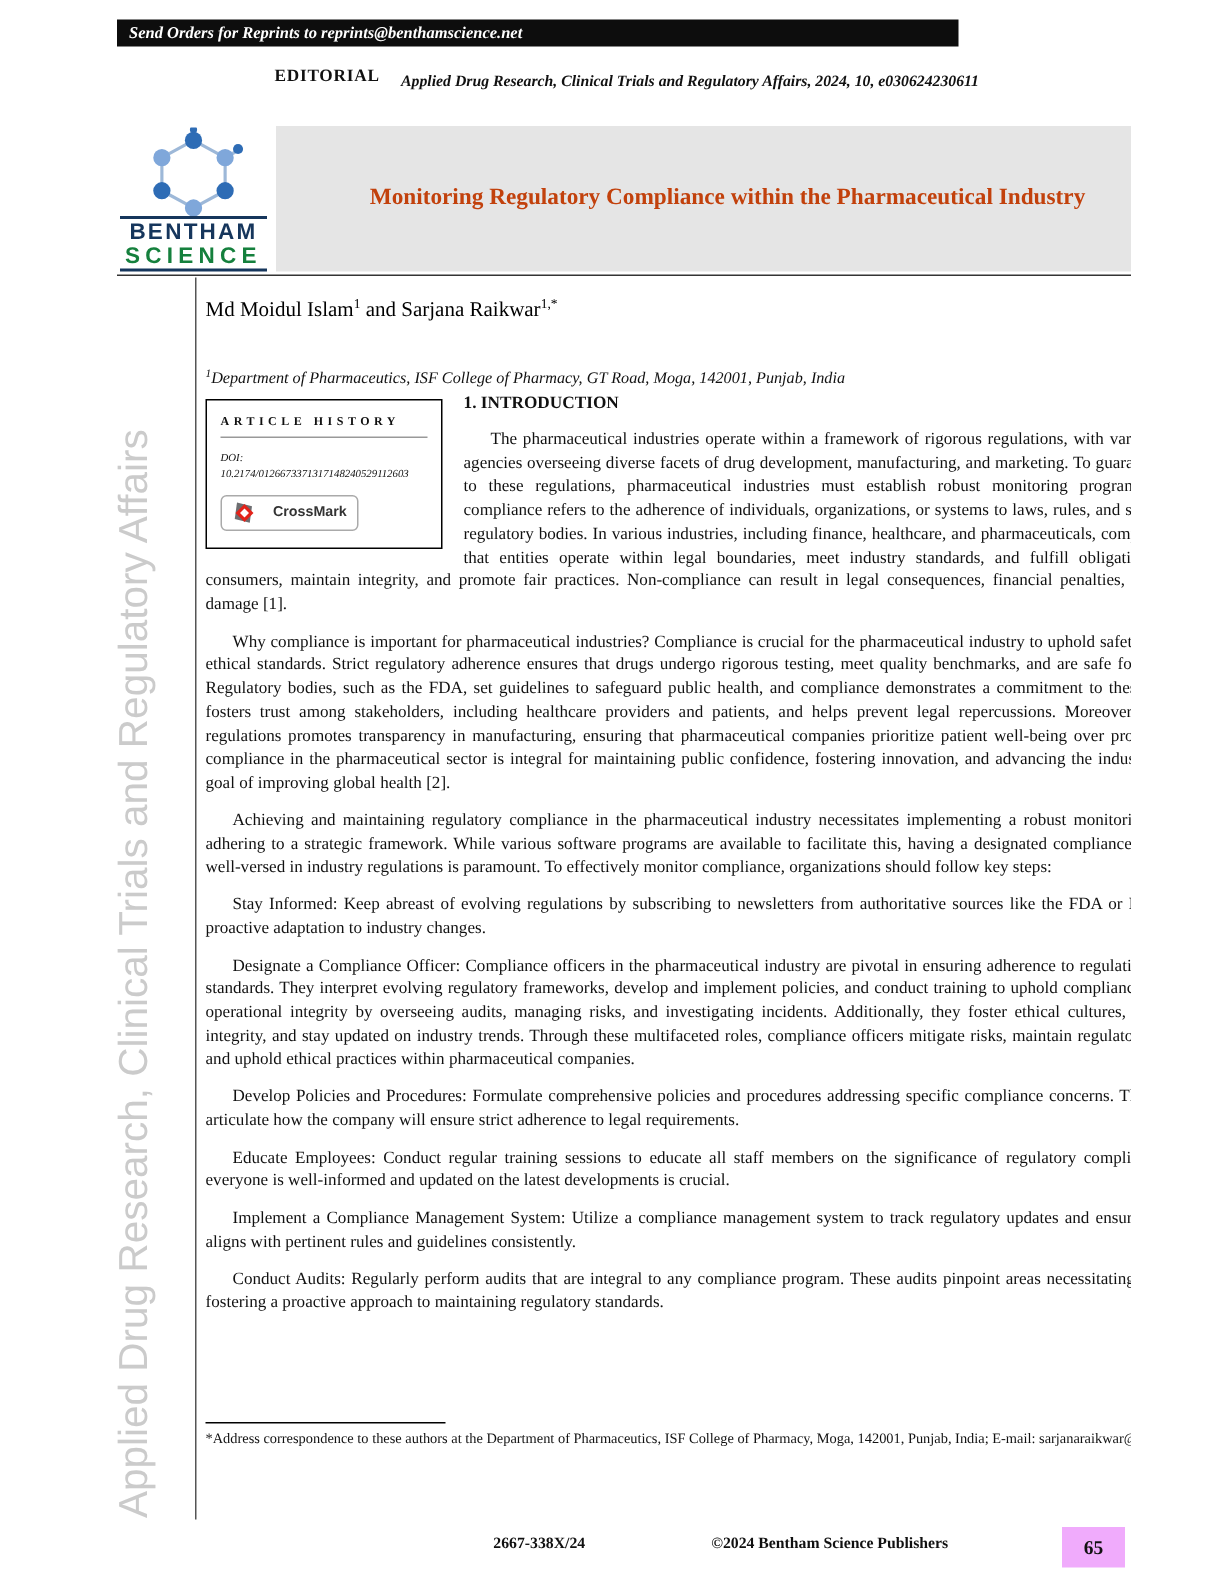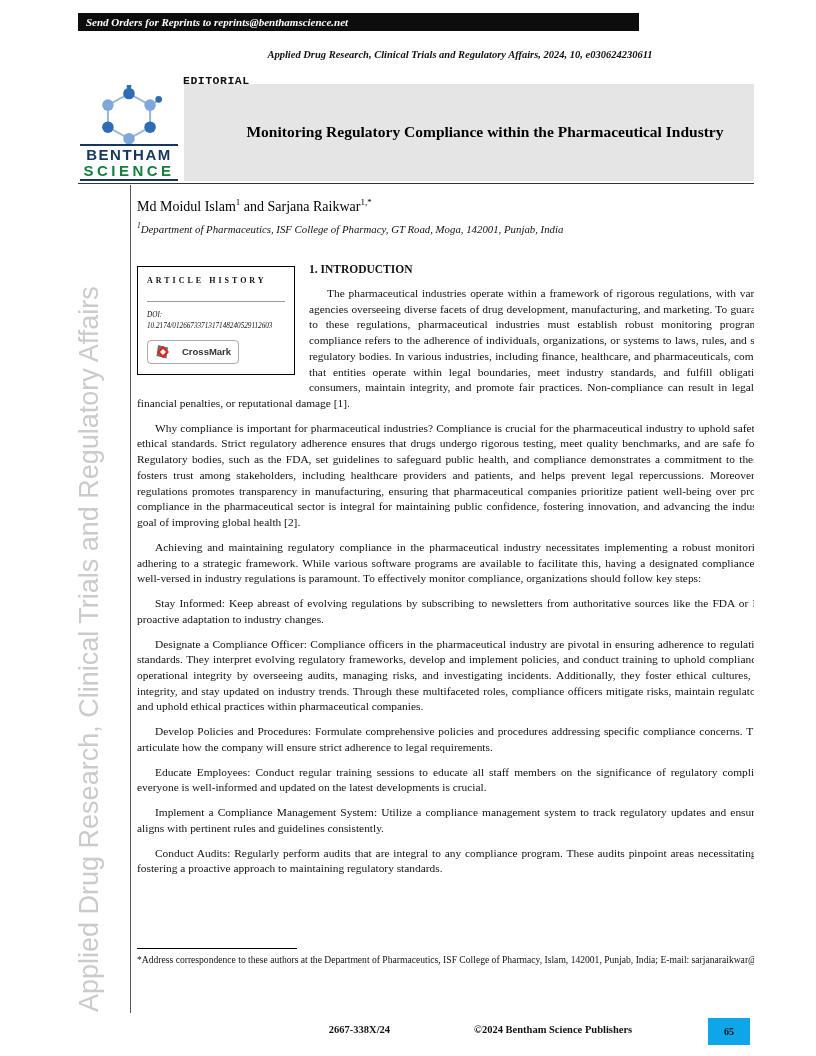--- a/index.html
+++ b/index.html
@@ -22,22 +22,22 @@
     padding-left: 8px;
     font-size: 11px; font-weight: bold; font-style: italic;
   }
   
   .citation {
     position: absolute; left: 120px; right: 16px; top: 49px;
     text-align: center;
     font-size: 10.5px; font-weight: bold; font-style: italic;
   }
   .article-type {
-    position: absolute; left: 121px; top: 74px;
-    font-family: Liberation Mono, monospace;
+    position: absolute; left: 121px; top: 45px;
+    font-family: Liberation Serif, serif;
     font-size: 11.5px; font-weight: bold; letter-spacing: 0.5px; text-align: right;
   }
   
   .header-row {
     position: absolute; left: 16px; top: 84px;
     width: 786px; height: 97px;
     display: flex; align-items: stretch;
   }
   .logo {
     width: 102px; display: flex; flex-direction: column;
@@ -53,21 +53,21 @@
   }
   .logo-l1 { font-size: 15px; letter-spacing: 1.5px; color: #16365c; }
   .logo-l2 { font-size: 15px; letter-spacing: 3.5px; color: #15803d; }
   .title-box {
     flex: 1; margin-left: 4px; background: #e5e5e5;
     display: flex; align-items: center; justify-content: center;
     padding: 0 26px;
   }
   .title {
     font-size: 15.5px; font-weight: bold; text-align: center;
-    line-height: 1.3; color: #000000;
+    line-height: 1.3; color: #c2410c;
   }
   .cover {
     width: 74px; margin-left: 4px; position: relative;
     background: #2d93a8; overflow: hidden;
     display: flex; flex-direction: column;
   }
   .cover-top { height: 9px; background: #49b6c9; }
   .cover-title {
     color: #fff; font-family: "Liberation Sans", sans-serif;
     font-size: 5px; font-weight: bold; text-transform: uppercase;
@@ -83,21 +83,21 @@
     position: absolute; left: 16px; top: 183px; width: 786px;
     border-top: 1.5px solid #333;
   }
   
   .authors {
     position: absolute; left: 75px; top: 197px;
     font-size: 14px; color: #000;
   }
   .authors sup { font-size: 9px; }
   .affiliation {
-    position: absolute; left: 75px; top: 221px; right: 56px;
+    position: absolute; left: 75px; top: 244px; right: 56px;
     font-size: 10.8px; font-style: italic;
   }
   .affiliation sup { font-size: 7.5px; font-style: italic; }
   
   .vline {
     position: absolute; left: 68px; top: 185px; height: 828px;
     border-left: 1px solid #555;
   }
   .sidebar-text {
     position: absolute; left: 12px; top: 228px; height: 784px;
@@ -112,21 +112,21 @@
   }
   .history-box {
     float: left; width: 158px;
     border: 1px solid #000;
     padding: 8px 9px 9px 9px;
     margin: 4px 14px 10px 0;
     text-align: left;
   }
   .ah-heading {
     font-size: 8px; font-weight: bold; letter-spacing: 3px;
-    padding-bottom: 15px; border-bottom: 1px solid #999;
+    padding-bottom: 5px; border-bottom: 1px solid #999;
     margin-bottom: 7px;
   }
   .ah-dates div { font-size: 7.8px; line-height: 1.55; }
   .ah-doi { margin-top: 9px; font-size: 7.2px; font-style: italic; }
   .ah-doi .doi-value { word-break: break-all; line-height: 1.4; }
   .crossmark {
     margin-top: 9px; display: inline-flex; align-items: center; gap: 11px;
     border: 1px solid #aaa; border-radius: 4px;
     padding: 3px 7px; background: #fff; cursor: pointer;
   }
@@ -149,23 +149,23 @@
   .footnote-rule { width: 160px; border-top: 1px solid #000; margin-bottom: 4px; }
   .email { color: #111; }
   
   .footer {
     position: absolute; left: 75px; top: 1024px; width: 687px;
     display: flex; justify-content: center; gap: 84px;
     font-size: 10.5px; font-weight: bold;
   }
   .page-num {
     position: absolute; right: 4px; top: 1018px;
-    width: 42px; height: 27px; background: #0ea5e9;
+    width: 42px; height: 27px; background: #f0abfc;
     display: flex; align-items: center; justify-content: center;
-    font-size: 10px; font-weight: bold;
+    font-size: 13px; font-weight: bold;
   }
 </style>
 </head>
 <body>
 
 <div class="page">
 
   <div class="topbar">
     <span>Send Orders for Reprints to reprints@benthamscience.net</span>
   </div>
@@ -251,21 +251,21 @@
     <p class="para">Stay Informed: Keep abreast of evolving regulations by subscribing to newsletters from authoritative sources like the FDA or EMA, ensuring proactive adaptation to industry changes.</p>
     <p class="para">Designate a Compliance Officer: Compliance officers in the pharmaceutical industry are pivotal in ensuring adherence to regulations and ethical standards. They interpret evolving regulatory frameworks, develop and implement policies, and conduct training to uphold compliance. They ensure operational integrity by overseeing audits, managing risks, and investigating incidents. Additionally, they foster ethical cultures, safeguard data integrity, and stay updated on industry trends. Through these multifaceted roles, compliance officers mitigate risks, maintain regulatory compliance, and uphold ethical practices within pharmaceutical companies.</p>
     <p class="para">Develop Policies and Procedures: Formulate comprehensive policies and procedures addressing specific compliance concerns. These guidelines articulate how the company will ensure strict adherence to legal requirements.</p>
     <p class="para">Educate Employees: Conduct regular training sessions to educate all staff members on the significance of regulatory compliance. Ensuring everyone is well-informed and updated on the latest developments is crucial.</p>
     <p class="para">Implement a Compliance Management System: Utilize a compliance management system to track regulatory updates and ensure the company aligns with pertinent rules and guidelines consistently.</p>
     <p class="para">Conduct Audits: Regularly perform audits that are integral to any compliance program. These audits pinpoint areas necessitating improvement, fostering a proactive approach to maintaining regulatory standards.</p>
   </div>
 
   <div class="footnote">
     <div class="footnote-rule"></div>
-    <span>*Address correspondence to these authors at the Department of Pharmaceutics, ISF College of Pharmacy, Islam, 142001, Punjab, India; E-mail: </span><span class="email">sarjanaraikwar@gmail.com</span>
+    <span>*Address correspondence to these authors at the Department of Pharmaceutics, ISF College of Pharmacy, Moga, 142001, Punjab, India; E-mail: </span><span class="email">sarjanaraikwar@gmail.com</span>
   </div>
 
   <div class="footer">
     <span>2667-338X/24</span>
     <span>©2024 Bentham Science Publishers</span>
   </div>
 
   <div class="page-num">65</div>
 
 </div>

